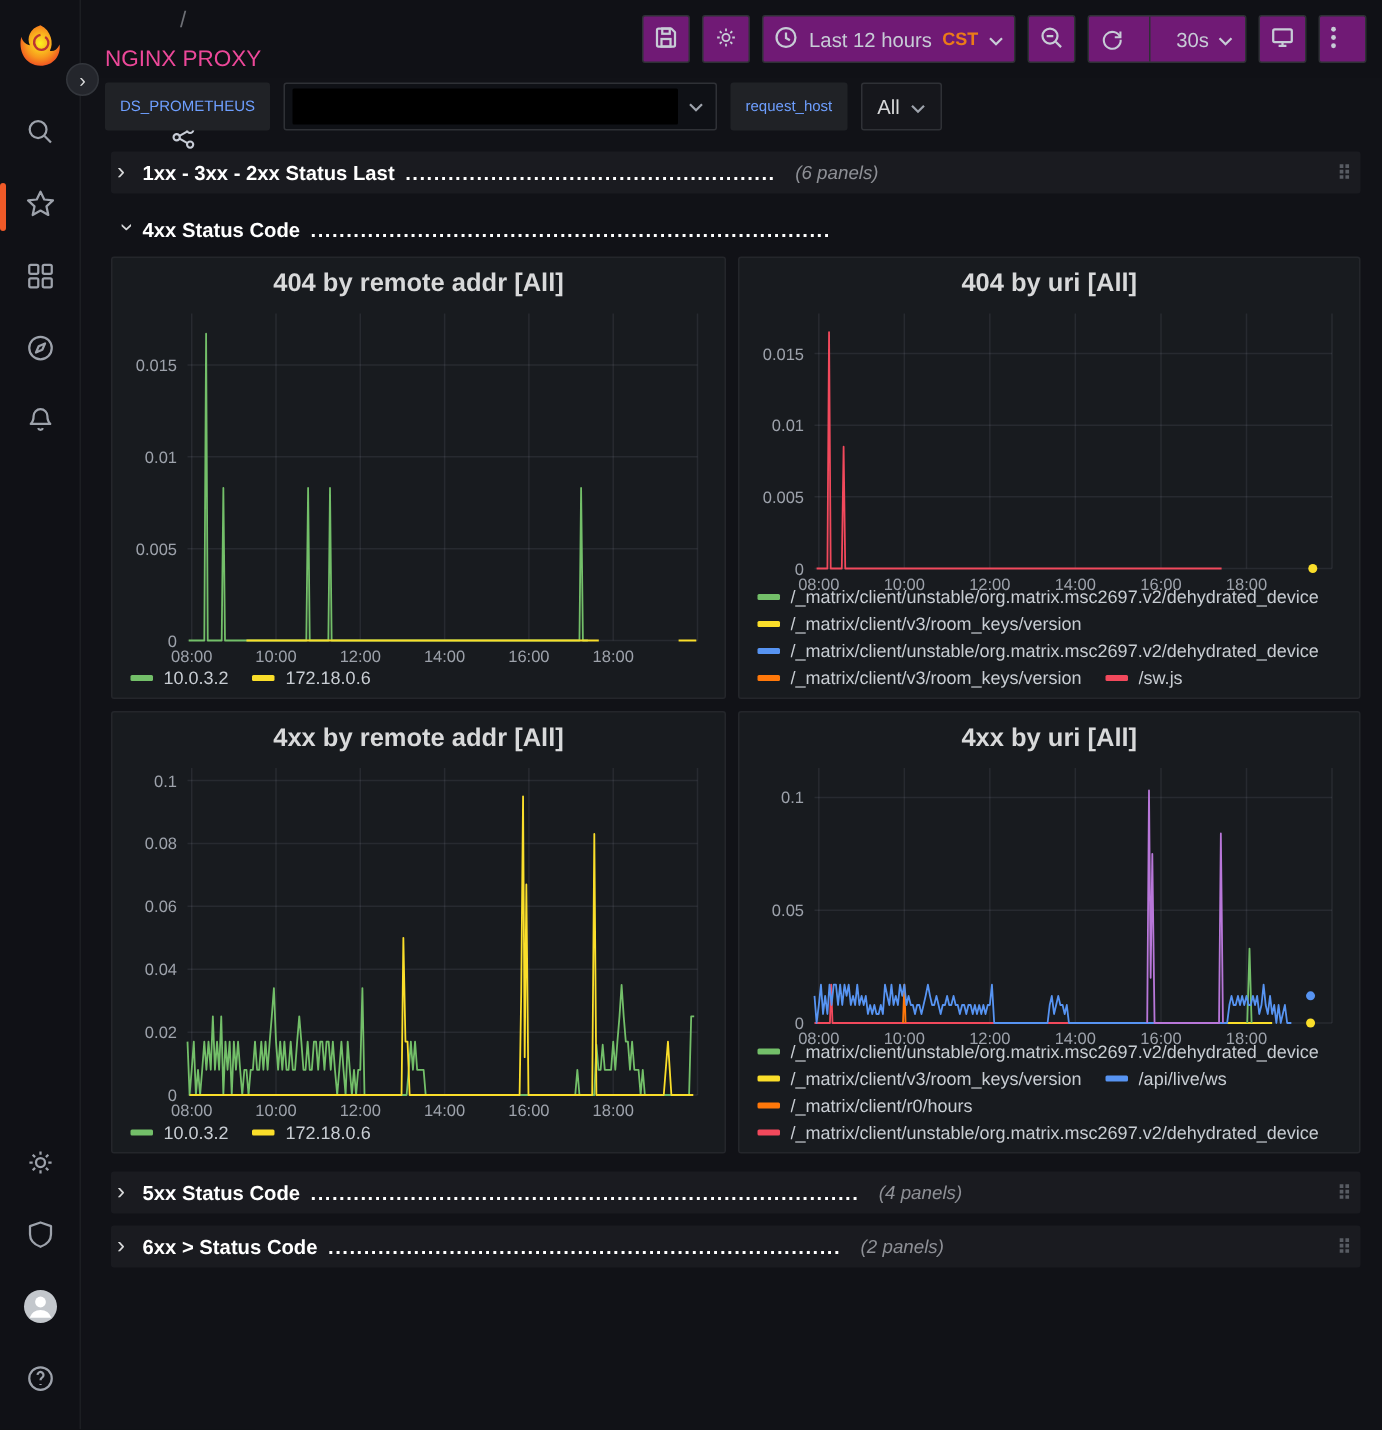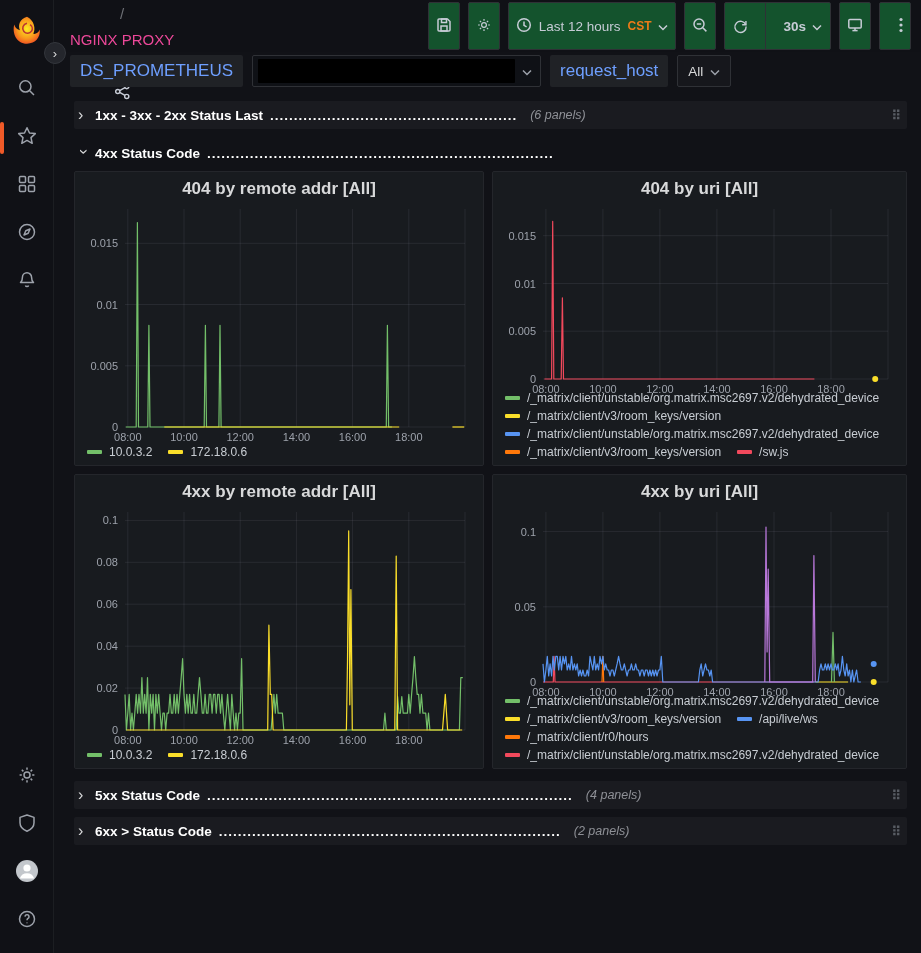--- a/index.html
+++ b/index.html
@@ -25,31 +25,31 @@
   .main { flex:1; display:flex; flex-direction:column; min-width:0; }
 
   .navbar { height:52px; display:flex; align-items:center; justify-content:space-between;
     padding:0 10px 0 16px; background:#101116; }
   .nav-left { display:flex; align-items:center; gap:9px;flex-direction:column; }
   .crumb { font-size:15px; color:#d8d9da; cursor:pointer; }
   .crumb.title { color:#ec4899; }
   .crumb-sep { color:#6e7076; font-size:15px; }
   .nav-star { color:#eb7b18; font-size:17px; cursor:pointer; line-height:1; }
   .nav-right { display:flex; align-items:center; }
-  .tb-btn { height:48px; min-width:32px; margin-left:8px; padding:0 7px; border-radius:2px;
-    background:#14532d; border:1px solid #2f3136; color:#c7ccd6; display:inline-flex;
-    align-items:center; justify-content:flex-end; gap:7px; font-size:13.5px; cursor:pointer; }
+  .tb-btn { height:32px; min-width:32px; margin-left:8px; padding:0 7px; border-radius:2px;
+    background:#701a75; border:1px solid #2f3136; color:#c7ccd6; display:inline-flex;
+    align-items:center; justify-content:space-between; gap:7px; font-size:13.5px; cursor:pointer; }
   .tb-btn svg { stroke:#c7ccd6; fill:none; stroke-width:1.5; }
   .cst { color:#eb7b18; font-size:12px; font-weight:700; }
   .tb-divider { width:1px; align-self:stretch; background:#2f3136; margin:0 2px; }
 
   
   .submenu { height:38px; display:flex; align-items:center; gap:9px; padding:0 16px; }
   .var-label { height:32px; display:flex; align-items:center; padding:0 10px; border-radius:2px;
-    background:#202226; color:#6e9fff; font-size:17px; font-weight:500; cursor:pointer; }
+    background:#202226; color:#6e9fff; font-size:10px; font-weight:500; cursor:pointer; }
   .var-select { height:32px; width:289px; display:flex; align-items:center; border-radius:2px;
     background:#0f1116; border:1px solid #2f3136; padding:0 8px 0 5px; cursor:pointer; }
   .var-redacted { flex:1; height:24px; background:#000; border-radius:1px; }
   .var-select svg, .var-all svg { stroke:#9da2ab; fill:none; stroke-width:1.5; margin-left:7px; }
   .var-all { height:32px; display:flex; align-items:center; padding:0 10px; border-radius:2px;
     background:#16171c; border:1px solid #2f3136; color:#d8d9da; font-size:13.5px; cursor:pointer; }
 
   
   .dash { flex:1; padding:5px 14px 0 20px; overflow:hidden; }
   .row-head { height:28px; display:flex; align-items:center; gap:7px; color:#fff;
@@ -216,21 +216,21 @@
               </svg></span>
         </button>
         <button class="tb-btn" style="padding:0;">
           <span style="padding:0 8px;display:flex;">
               <svg width="15" height="15" viewBox="0 0 16 16">
                 <path d="M13.6 6.2A6 6 0 1 0 14 8"></path>
                 <polyline points="13.8,2.2 13.8,6.2 9.8,6.2" fill="none"></polyline>
               </svg>
             </span>
           <span class="tb-divider"></span>
-          <span style="padding:0 8px;display:flex;align-items:center;gap:6px;font-weight:bold;">
+          <span style="padding:0 8px;display:flex;align-items:center;gap:6px;">
             <span>30s</span>
             <span><svg width="10" height="7" viewBox="0 0 10 7">
                   <polyline points="1,1.5 5,5.5 9,1.5"></polyline>
                 </svg></span>
           </span>
         </button>
         <button class="tb-btn">
           <span><svg width="16" height="16" viewBox="0 0 16 16">
                 <rect x="1.8" y="2.6" width="12.4" height="8.4" rx="1"></rect>
                 <line x1="8" y1="11" x2="8" y2="13"></line>

